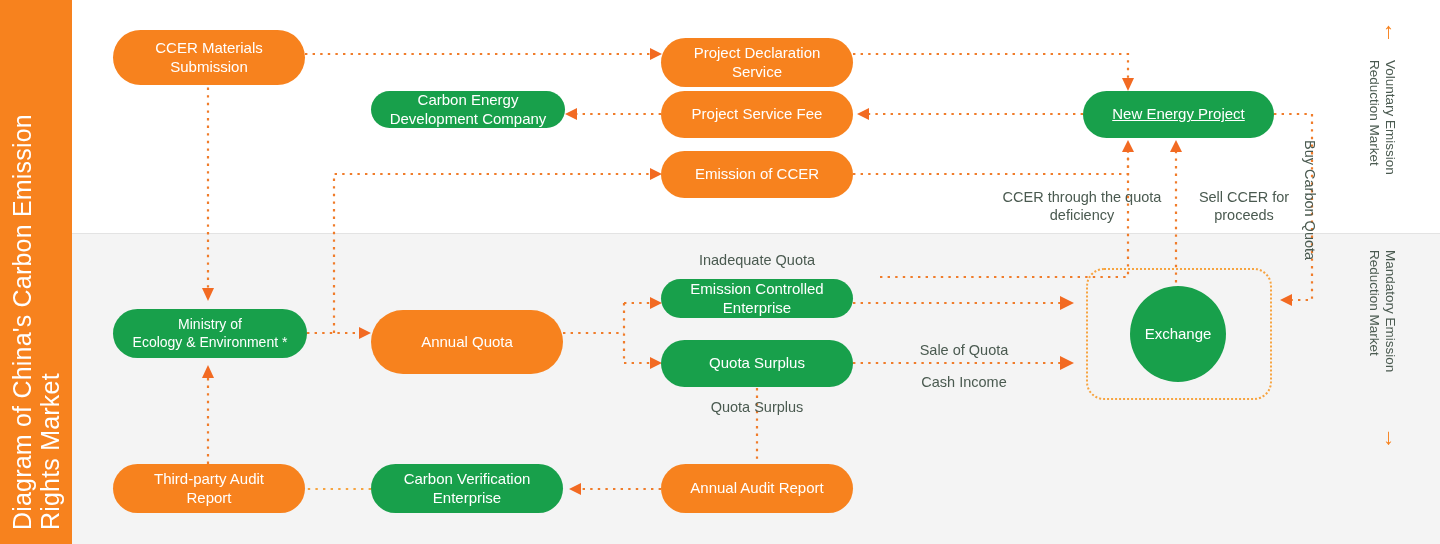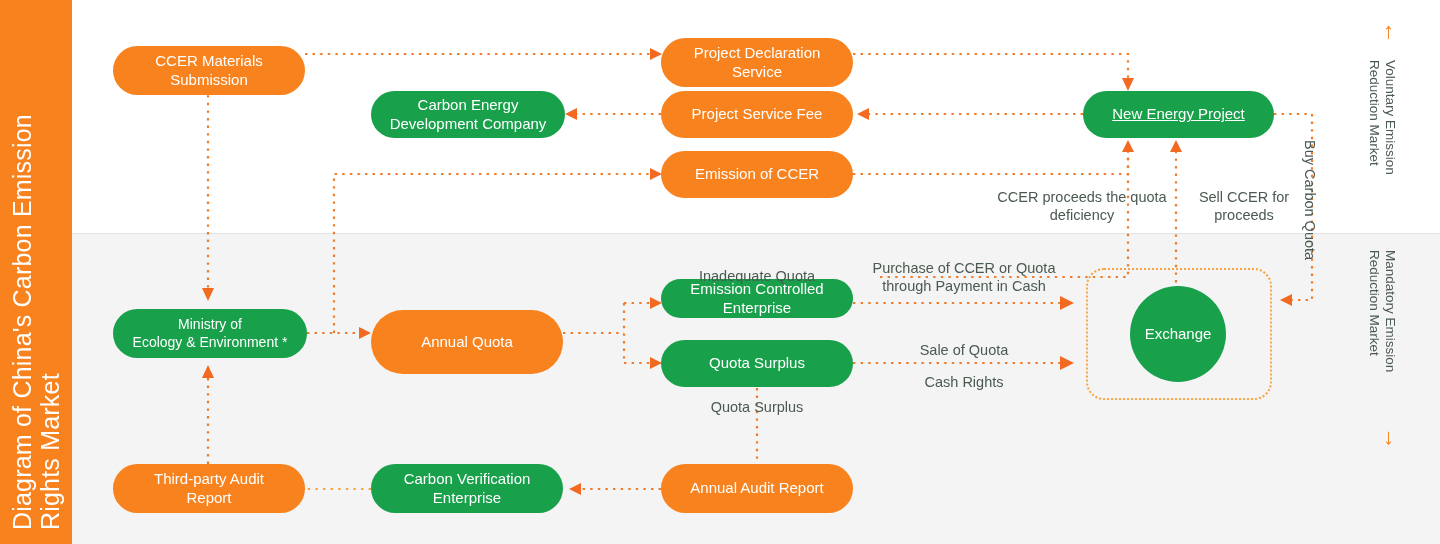--- a/index.html
+++ b/index.html
@@ -111,29 +111,29 @@
 
     <path class="w" d="M1176,290 L1176,152"></path>
     <polygon class="ah" points="1170,152 1182,152 1176,140"></polygon>
 
     <path class="w" d="M1274,114 L1312,114 L1312,300 L1292,300"></path>
     <polygon class="ah" points="1292,294 1280,300 1292,306"></polygon>
   </svg>
 
   <div class="exch-frame" style="left:1086px;top:268px;width:186px;height:132px;"></div>
 
-  <div class="node orange" style="left:113px;top:46px;width:192px;height:49px;">CCER Materials
+  <div class="node orange" style="left:113px;top:30px;width:192px;height:55px;">CCER Materials
 Submission</div>
 
   <div class="node orange" style="left:661px;top:38px;width:192px;height:49px;">Project Declaration
 Service</div>
 
   <div class="node green" style="left:1083px;top:91px;width:191px;height:47px;text-decoration:underline;">New Energy Project</div>
 
-  <div class="node green" style="left:371px;top:91px;width:194px;height:47px;">Carbon Energy
+  <div class="node green" style="left:371px;top:91px;width:194px;height:37px;">Carbon Energy
 Development Company</div>
 
   <div class="node orange" style="left:661px;top:91px;width:192px;height:47px;">Project Service Fee</div>
 
   <div class="node orange" style="left:661px;top:151px;width:192px;height:47px;">Emission of CCER</div>
 
   <div class="node green" style="left:113px;top:309px;width:194px;height:49px;font-size:14px;">Ministry of
 Ecology &amp; Environment *</div>
 
   <div class="node orange" style="left:371px;top:310px;width:192px;height:64px;">Annual Quota</div>
@@ -146,38 +146,36 @@
   <div class="node green circle" style="left:1130px;top:286px;width:96px;height:96px;">Exchange</div>
 
   <div class="node orange" style="left:113px;top:464px;width:192px;height:49px;">Third-party Audit
 Report</div>
 
   <div class="node green" style="left:371px;top:464px;width:192px;height:49px;">Carbon Verification
 Enterprise</div>
 
   <div class="node orange" style="left:661px;top:464px;width:192px;height:49px;">Annual Audit Report</div>
 
-  <div class="cap" style="left:960px;top:188px;width:244px;">CCER proceeds the quota
+  <div class="cap" style="left:960px;top:188px;width:244px;">CCER through the quota
 deficiency</div>
 
   <div class="cap" style="left:1182px;top:188px;width:124px;">Sell CCER for
 proceeds</div>
 
   <div class="cap" style="left:1306px;top:140px;width:16px;height:140px;">
     <span style="position:absolute;left:13px;top:0;transform-origin:0 0;transform:rotate(90deg);white-space:nowrap;display:block;">Buy Carbon Quota</span>
   </div>
 
-  <div class="cap" style="left:655px;top:251px;width:204px;margin-top:16px;">Inadequate Quota</div>
+  <div class="cap" style="left:655px;top:251px;width:204px;">Inadequate Quota</div>
 
-  <div class="cap" style="left:852px;top:259px;width:224px;">Purchase of CCER or Quota
-through Payment in Cash</div>
 
   <div class="cap" style="left:882px;top:341px;width:164px;">Sale of Quota</div>
 
-  <div class="cap" style="left:882px;top:373px;width:164px;">Cash Rights</div>
+  <div class="cap" style="left:882px;top:373px;width:164px;">Cash Income</div>
 
   <div class="cap" style="left:655px;top:398px;width:204px;">Quota Surplus</div>
 
   <div class="arrow-glyph" style="left:1383px;top:20px;">↑</div>
   <div class="vlabel up" style="left:1398px;top:60px;width:160px;">Voluntary Emission
 Reduction Market</div>
 
   <div class="vlabel down" style="left:1398px;top:250px;width:180px;">Mandatory Emission
 Reduction Market</div>
   <div class="arrow-glyph" style="left:1383px;top:426px;">↓</div>

